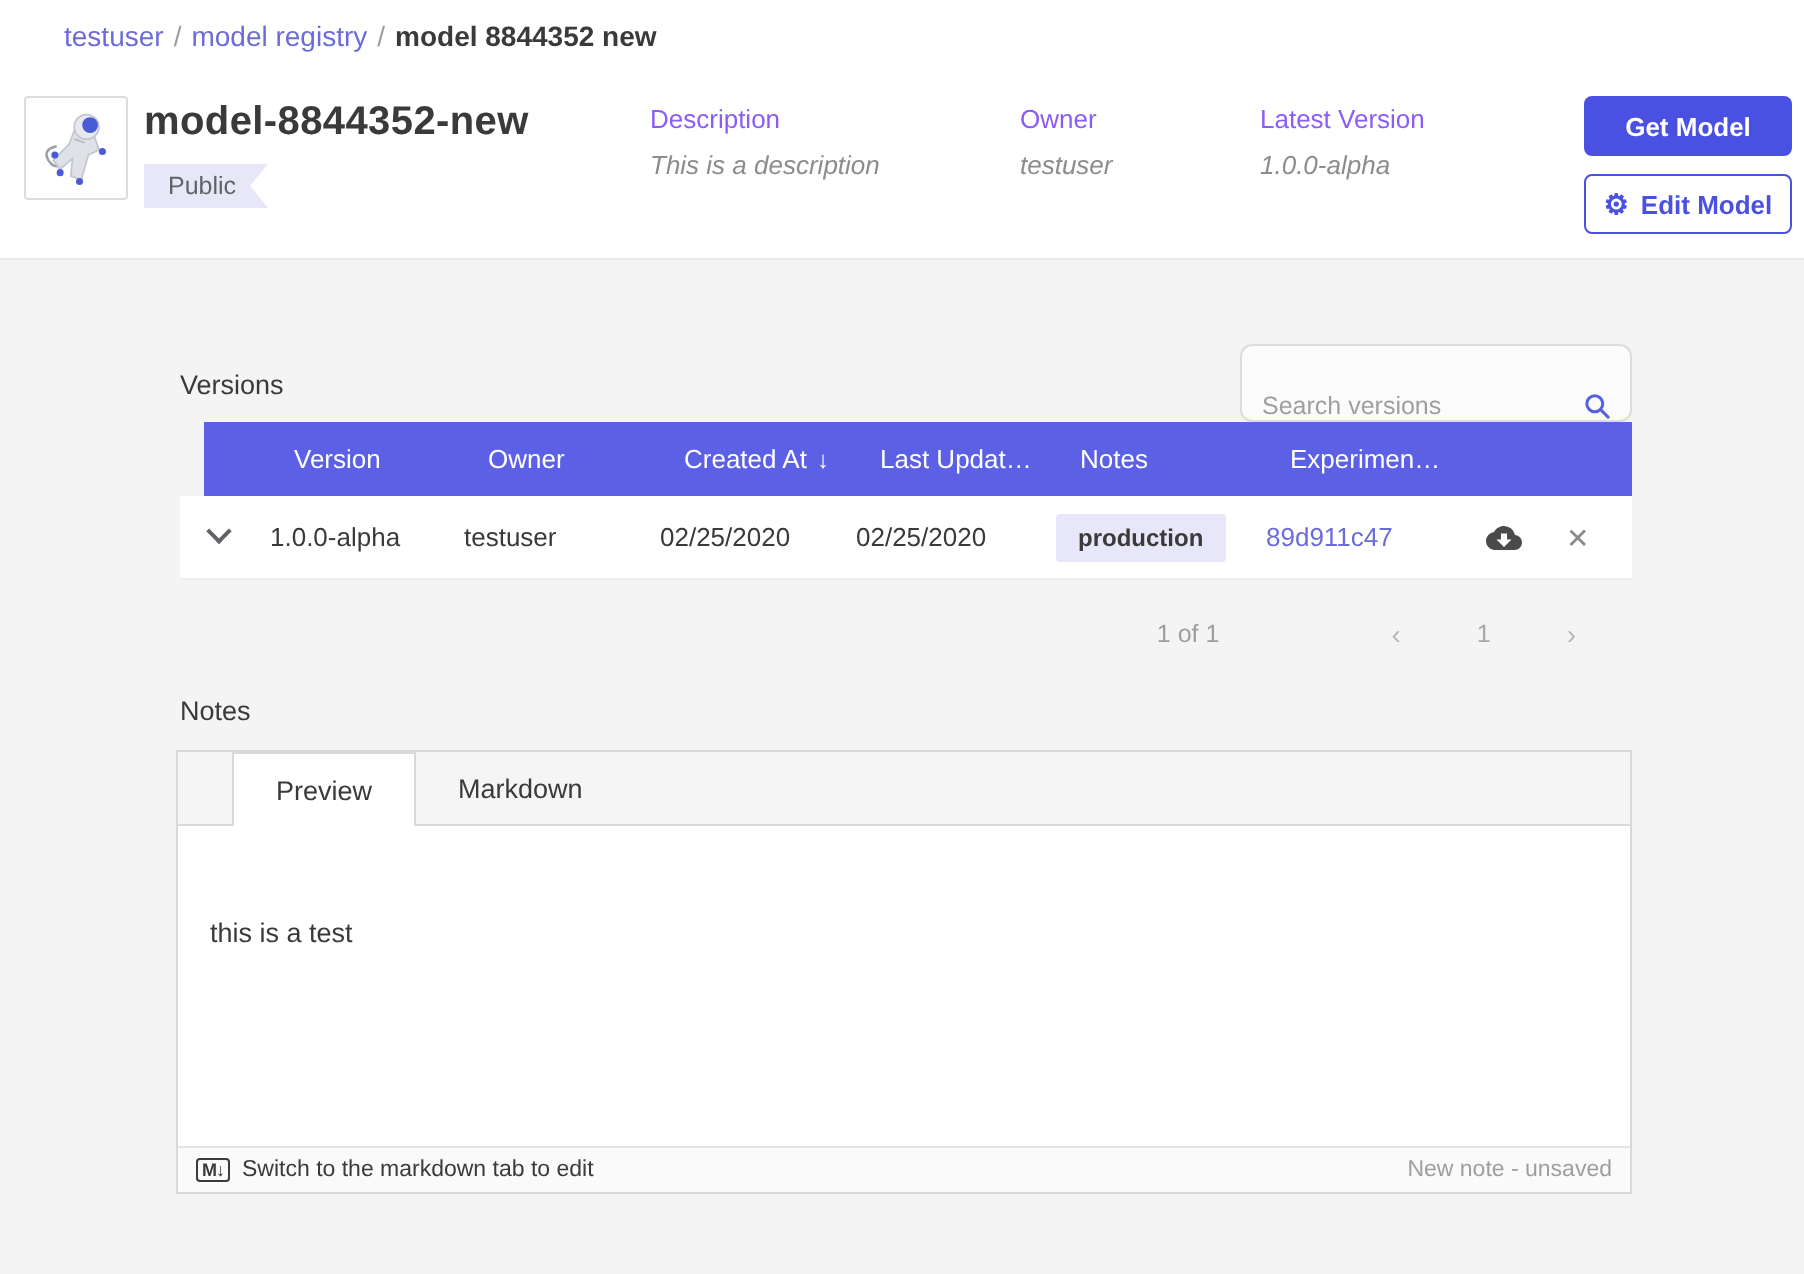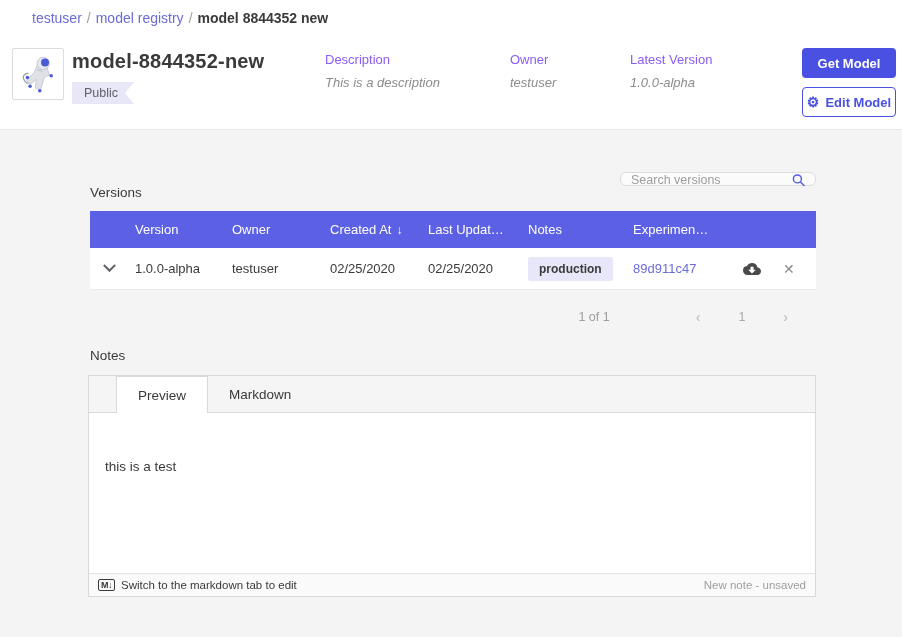--- a/index.html
+++ b/index.html
@@ -25,47 +25,47 @@
     font-size:12.5px; padding:4px 16px 4px 12px;
     clip-path:polygon(0 0,100% 0,calc(100% - 9px) 50%,100% 100%,0 100%); }
 
   .meta-col { position:absolute; top:52px; }
   .meta-col .meta-label { font-size:13px; color:#8b5cf6; }
   .meta-col .meta-value { font-size:13px; color:#8c8c8c; margin-top:8px;font-style:italic; }
   .meta-description { left:325px; }
   .meta-owner { left:510px; }
   .meta-latest { left:630px; }
 
-  .btn { width:94px; height:30px; border-radius:4px; font-size:13px; font-weight:700;
+  .btn { width:104px; height:30px; border-radius:4px; font-size:13px; font-weight:700;
     display:flex; align-items:center; justify-content:center; cursor:pointer;
     font-family:"Liberation Sans", sans-serif;text-align:right; }
   .btn-get { position:absolute; right:6px; top:48px; background:#4a50e2; color:#fff; border:none; }
   .btn-edit { position:absolute; right:6px; top:87px; background:#fff; color:#4a50e2;
     border:1px solid #4a50e2; gap:6px; }
   .gear-glyph { font-size:14px; line-height:1; }
 
   
   .content { position:absolute; left:0; top:130px; width:902px; height:507px; background:#f4f4f5; }
 
   .section-label { position:absolute; left:90px; font-size:13.5px; color:#3a3a3a; }
   .versions-label { top:55px; }
   .notes-label { top:218px; }
 
-  .search-box { position:absolute; left:620px; top:42px; width:196px; height:14px;
+  .search-box { position:absolute; left:620px; top:42px; width:196px; height:39px;
     background:#fbfbfc; border:1px solid #dcdcdc; border-radius:6px;
-    display:flex; align-items:flex-start; padding:0 10px; }
+    display:flex; align-items:flex-end; padding:0 10px; }
   .search-box input { flex:1; border:none; outline:none; background:transparent;
     font-size:12.5px; color:#3a3a3a; font-family:"Liberation Sans", sans-serif; }
   .search-box input::placeholder { color:#9e9e9e; }
 
   
   .vtable { position:absolute; left:90px; top:81px; width:726px; }
   .vrow { display:grid; grid-template-columns:45px 97px 98px 98px 100px 105px 110px 1fr;
     align-items:center; }
-  .vhead { background:#5c60e4; color:#fff; height:37px; font-size:13px; }
+  .vhead { background:#5c60e4; color:#fff; height:37px; font-size:13px;margin-left:12px; }
   .vhead .cell { display:flex; align-items:center; gap:5px; white-space:nowrap;
     overflow:hidden; text-overflow:ellipsis; }
   .vbody { background:#fff; height:42px; font-size:13px; color:#3a3a3a;
     border-bottom:1px solid #ececec; }
   .cell { padding-right:6px; }
   .sort-arrow { font-size:12px; }
 
   .expand-cell { display:flex; justify-content:center; }
   .chev { width:9px; height:9px; border-right:2px solid #5f6368; border-bottom:2px solid #5f6368;
     transform:rotate(45deg) translate(-2px,-2px); cursor:pointer; }

